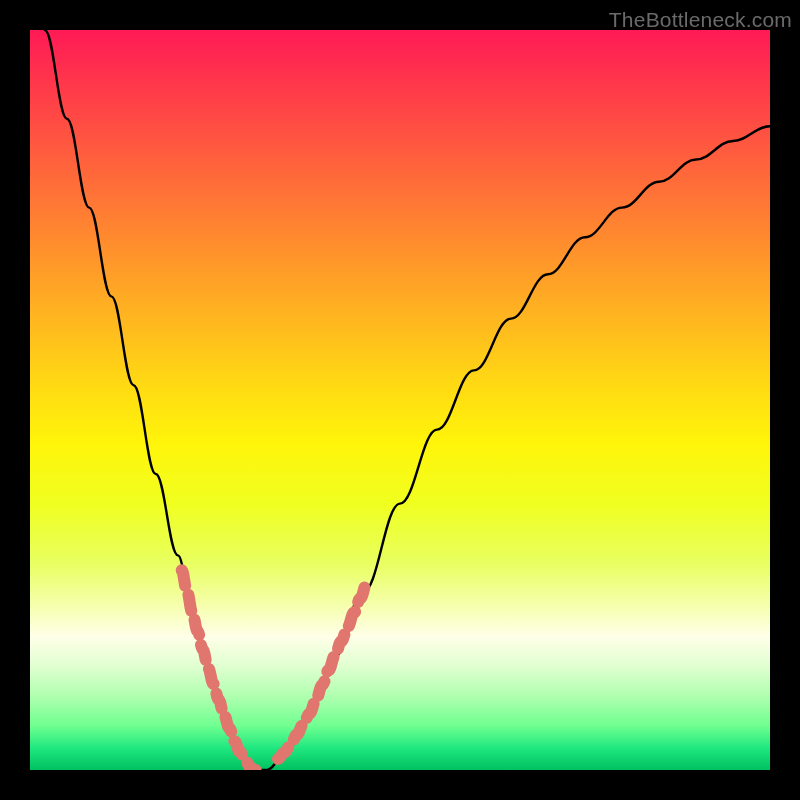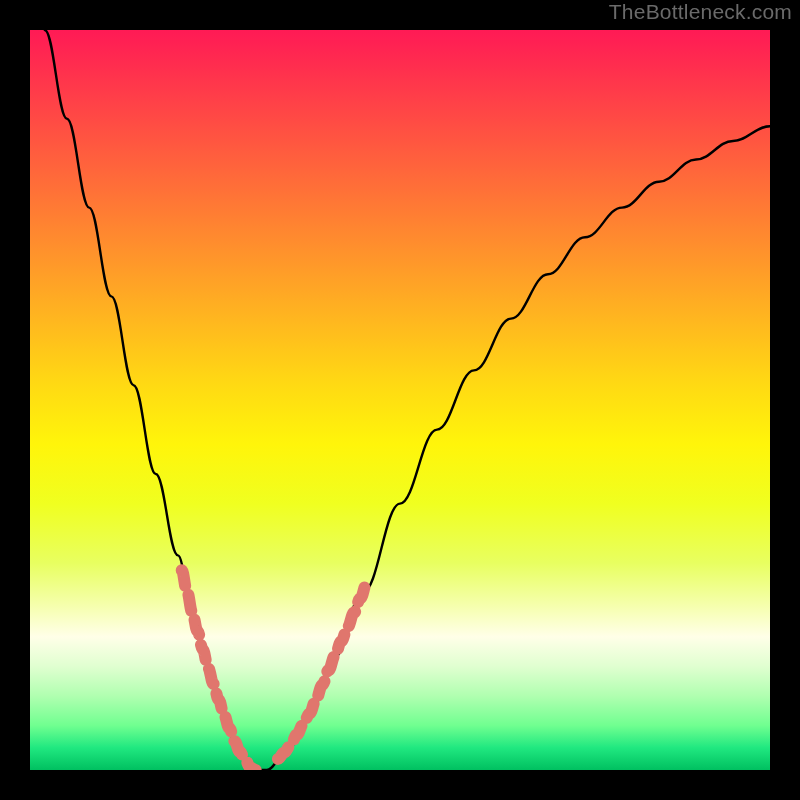--- a/index.html
+++ b/index.html
@@ -19,21 +19,21 @@
       #f0ff20 64%,
       #e8ff60 72%,
       #f6ffb0 78%,
       #ffffe8 82%,
       #e0ffd0 86%,
       #b0ffb0 90%,
       #70ff90 94%,
       #20e880 97%,
       #00c060 100%);
   }
-  .watermark { position: absolute; top: 0; right: 8px; color: #6a6a6a; font-size: 21px; letter-spacing: .2px; font-weight: 500; }
+  .watermark { position: absolute; top: 8px; right: 8px; color: #6a6a6a; font-size: 21px; letter-spacing: .2px; font-weight: 500; }
   svg.curve { position: absolute; top: 0; left: 0; width: 100%; height: 100%; }
 </style>
 </head>
 <body>
 
 <div class="frame">
   <div class="plot-area">
     <div class="gradient-bg"></div>
     <svg class="curve" viewBox="0 0 740 740" preserveAspectRatio="none">
       <g>

